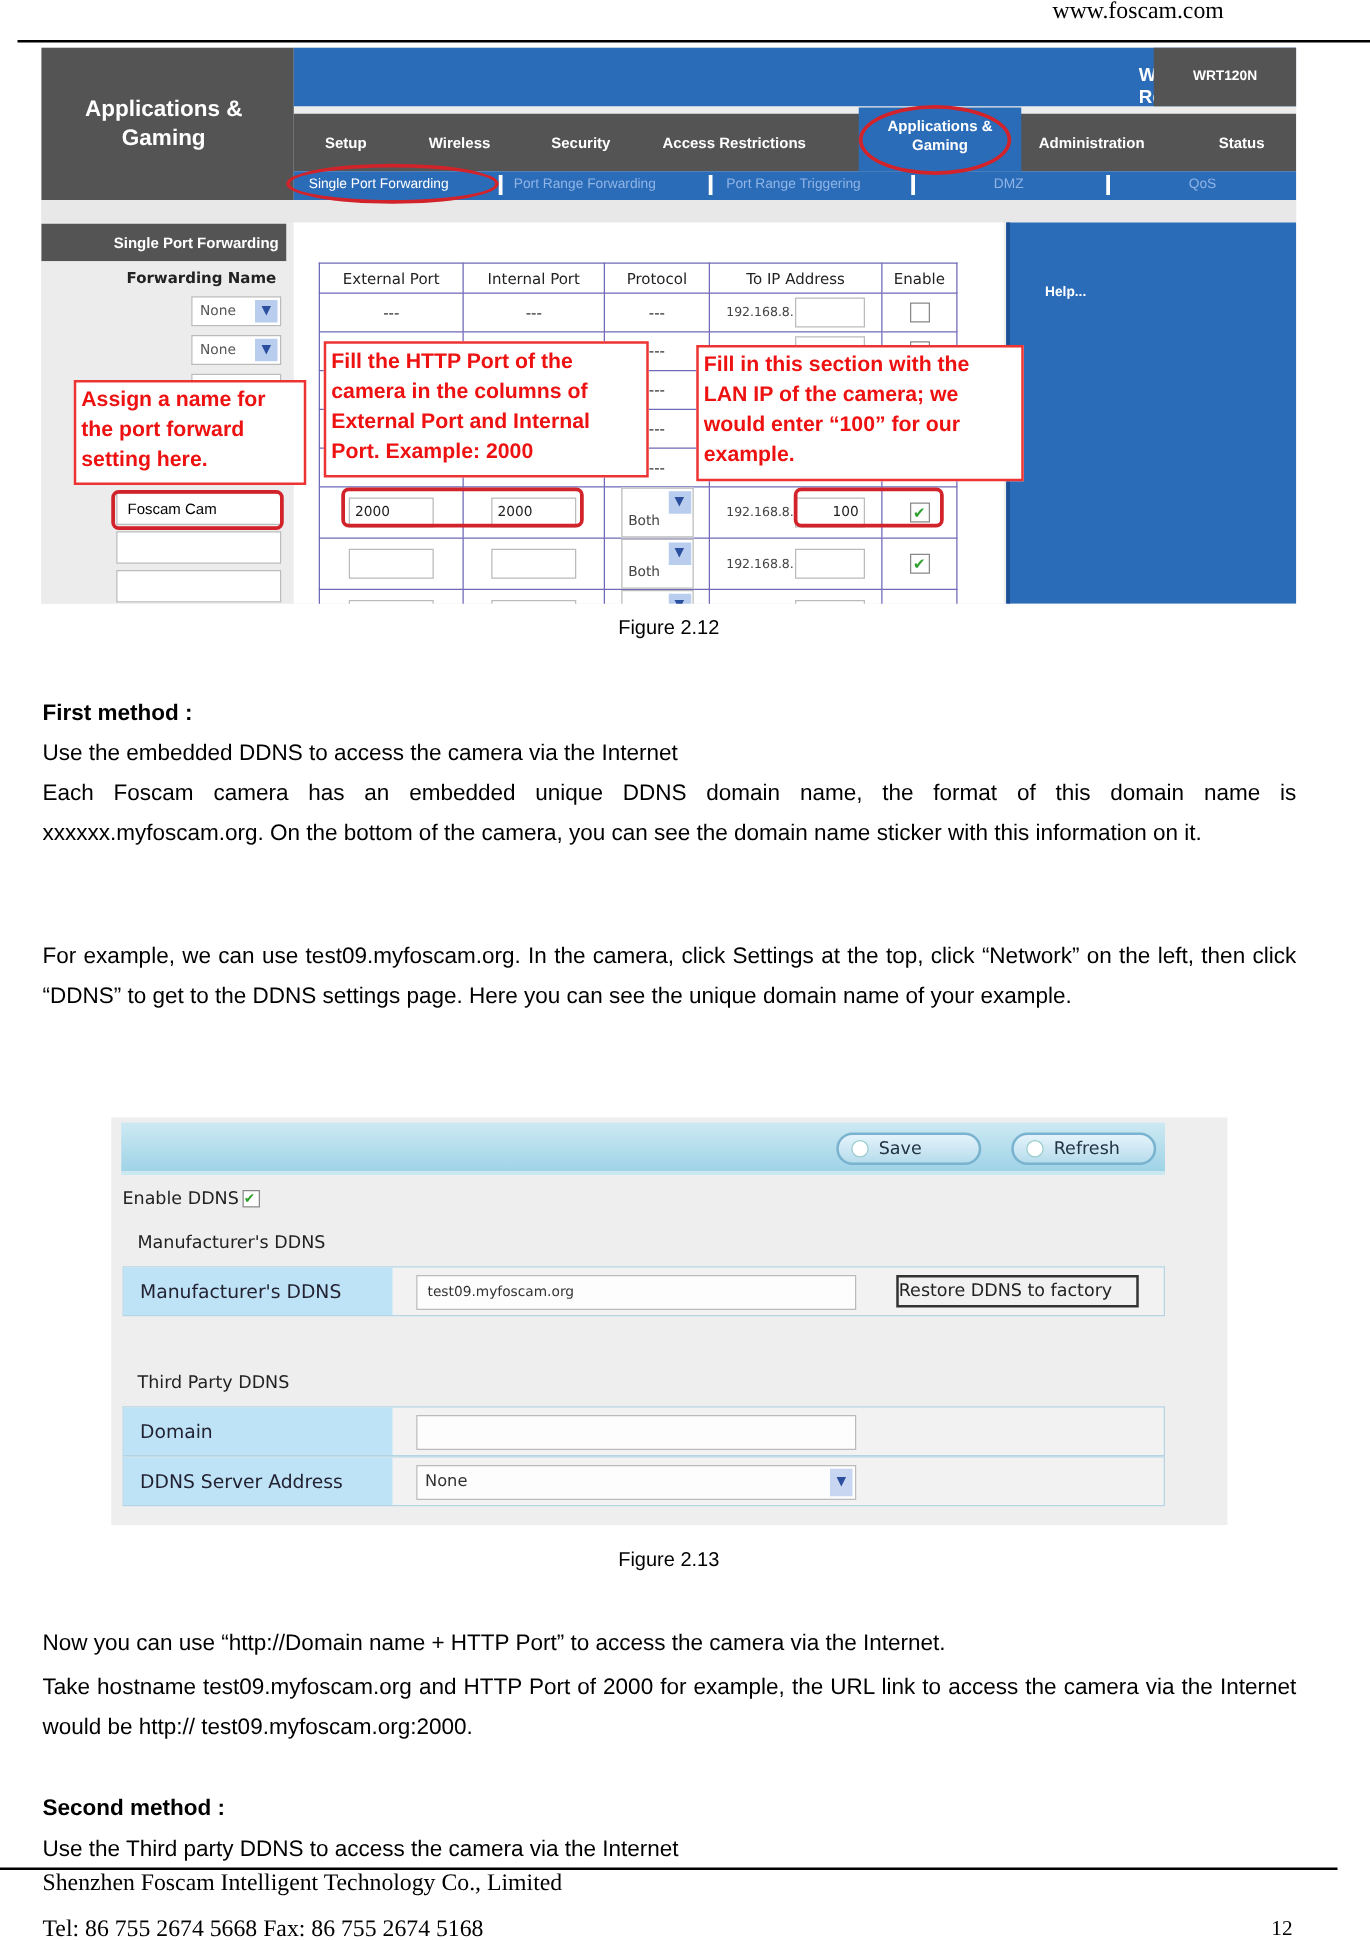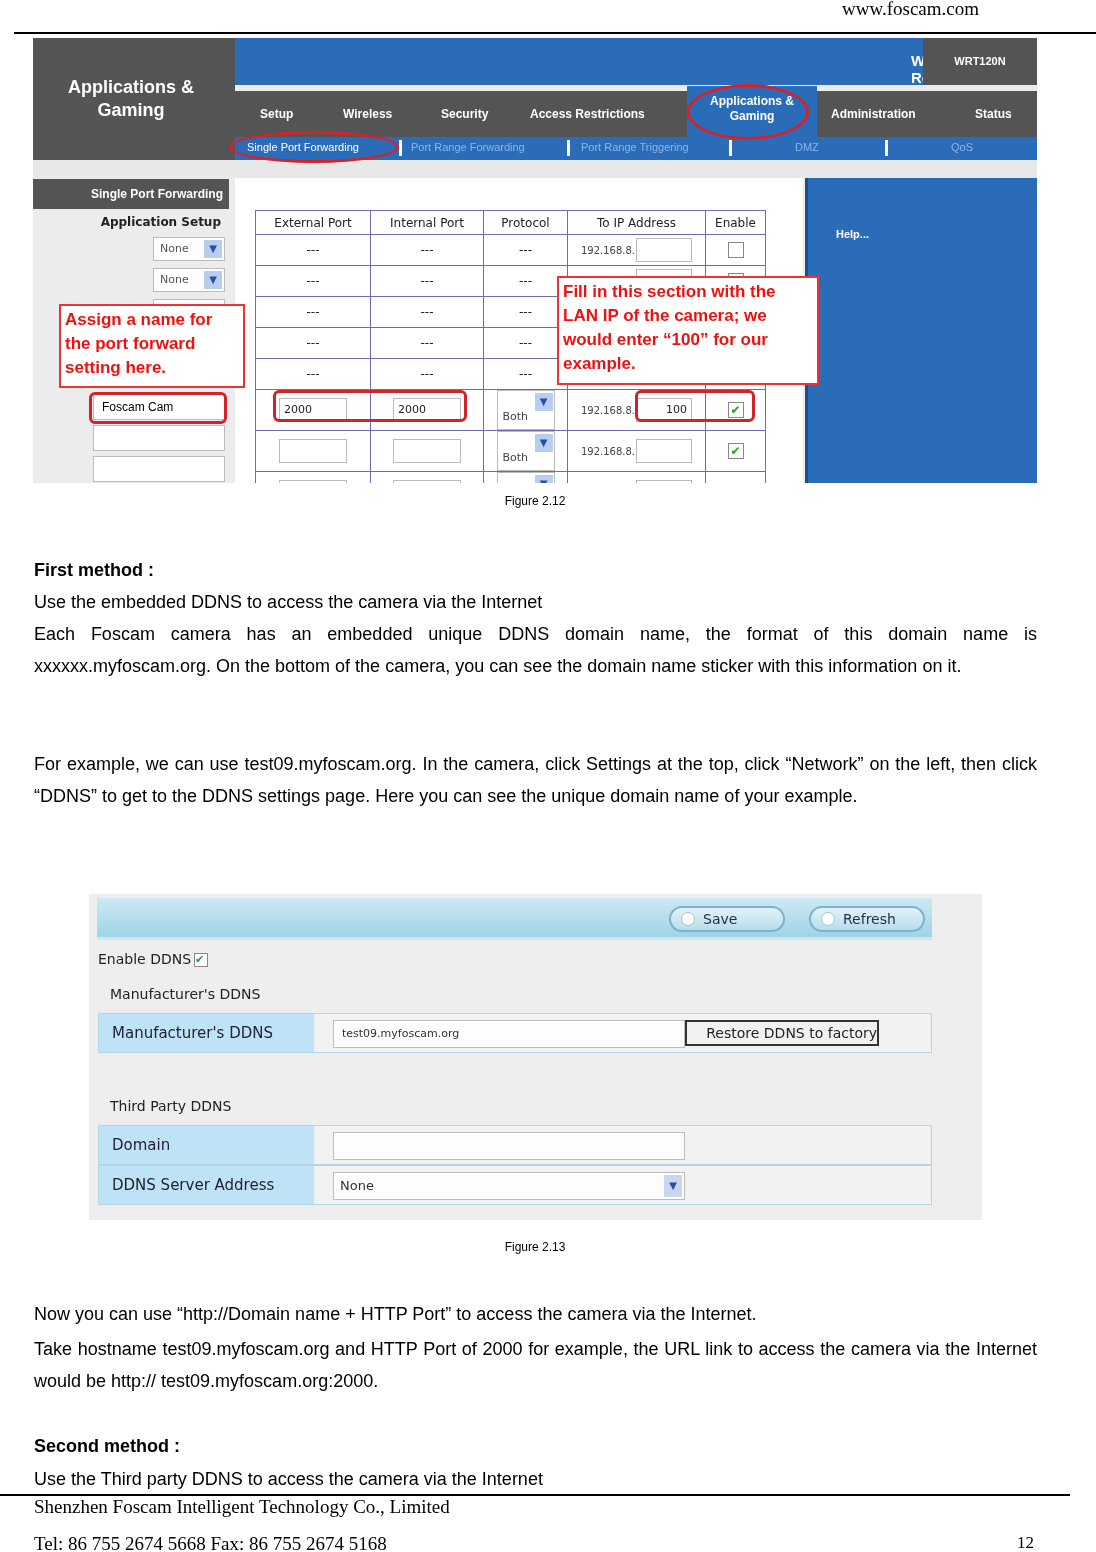--- a/index.html
+++ b/index.html
@@ -36,37 +36,37 @@
 table.pf th{height:24px;font-size:12px}
 .cell-in{display:inline-block;width:68px;height:24px;border:1px solid #bbb;background:#fff;font-size:11px;text-align:left;padding:4px;vertical-align:middle}
 .ip-in{display:inline-block;width:56px;height:24px;border:1px solid #bbb;background:#fff;font-size:11px;text-align:right;padding:4px;vertical-align:middle}
 .ip-pre{font-size:10px;color:#444;margin-right:1px}
 .proto{display:inline-block;width:58px;height:24px;border:1px solid #bbb;background:#fff;font-size:11px;text-align:left;padding:19px 5px;position:relative;vertical-align:middle;color:#444}
 .proto .arr{position:absolute;right:1px;top:2px;width:18px;height:18px;background:#b9cdee;color:#2a4f9e;font-size:10px;text-align:center;line-height:18px}
 .cbx{display:inline-block;width:16px;height:16px;border:1px solid #888;background:#fff;vertical-align:middle;font-size:12px;line-height:14px;color:#2ca02c}
 .callout{position:absolute;background:#fff;border:2px solid #e33;color:#e11;font-weight:bold;font-family:"Liberation Sans",sans-serif;font-size:17px;line-height:24px;padding:2px 4px}
 .ring{position:absolute;border:3px solid #d2232a;border-radius:50%}
 .rbox{position:absolute;border:3px solid #d2232a;border-radius:6px}
-.caption{position:absolute;left:0;width:1070px;text-align:center;font-size:12px}
+.caption{position:absolute;left:0;width:1070px;text-align:center;font-size:16px}
 .p{position:absolute;left:34px;width:1003px;font-size:18px;line-height:32px}
 .p.just{text-align:justify;text-align-last:left}
 .h{position:absolute;left:34px;font-size:18px;font-weight:bold}
 
 .fig2{position:absolute;left:89px;top:894px;width:893px;height:326px;background:#eeeeee;font-family:"DejaVu Sans",sans-serif}
 .fig2 .topbar{position:absolute;left:8px;top:4px;width:835px;height:42px;background:linear-gradient(#cde9f3,#9fd3e7);border-bottom:3px solid #c9e8f2}
 .pill{position:absolute;top:8px;width:116px;height:26px;border:2px solid #7ab3cf;border-radius:14px;background:linear-gradient(#e4f3fa,#b7dcec);font-size:14px;color:#234;line-height:22px;padding-left:32px}
 .pill .dot{position:absolute;left:10px;top:4px;width:14px;height:14px;border-radius:50%;background:#fff;border:1px solid #9cc}
 .f2-enable{position:absolute;left:9px;top:57px;font-size:14px;color:#222}
 .f2-enable .cbx{width:14px;height:14px;font-size:11px;line-height:12px;margin-left:3px}
 .f2-sec{position:absolute;left:21px;font-size:14px;color:#222}
 .f2-row{position:absolute;left:9px;width:834px;height:40px;border:1px solid #b5d5e5;background:#f2f2f2}
 .f2-row .lab{position:absolute;left:0;top:0;width:215px;height:100%;background:#bfe3f6;font-size:15px;color:#223;padding:10px 13px}
 .f2-row .inp{position:absolute;left:234px;top:6px;width:352px;height:28px;background:#fdfdfd;border:1px solid #bbb;font-size:11px;color:#333;padding:6px 8px}
 .f2-row .sel .arr{position:absolute;right:2px;top:2px;width:18px;height:22px;background:#c8d6f2;color:#2a4f9e;font-size:10px;text-align:center;line-height:22px}
-.restore{position:absolute;left:586px;top:6px;width:194px;height:26px;border:2px solid #333;background:#f1f1f1;font-size:14px;color:#222;text-align:right;line-height:22px}
+.restore{position:absolute;left:618px;top:6px;width:194px;height:26px;border:2px solid #333;background:#f1f1f1;font-size:14px;color:#222;text-align:left;line-height:22px}
 .ft-rule{position:absolute;left:0;top:1494px;width:1070px;height:2px;background:#000}
 .ft1{position:absolute;left:34px;top:1496px;font-family:"Liberation Serif",serif;font-size:19px}
 .ft2{position:absolute;left:34px;top:1533px;font-family:"Liberation Serif",serif;font-size:19px}
 .ft-pg{position:absolute;left:1017px;top:1533px;font-family:"Liberation Serif",serif;font-size:17px}
 </style>
 </head>
 <body>
 
 <div class="hdr-url">www.foscam.com</div>
 <div class="hdr-rule"></div>
@@ -95,21 +95,21 @@
     <span class="r-sep" style="left:332px"></span>
     <span class="r-subitem" style="left:346px">Port Range Triggering</span>
     <span class="r-sep" style="left:494px"></span>
     <span class="r-subitem" style="left:560px">DMZ</span>
     <span class="r-sep" style="left:650px"></span>
     <span class="r-subitem" style="left:716px">QoS</span>
   </div>
   <div class="r-graystrip"></div>
   <div class="r-sidehead">Single Port Forwarding</div>
   <div class="r-sidecol">
-    <span class="appname-lbl">Application Setup</span>
+    <span class="appname-lbl">Forwarding Name</span>
     <div class="sel-none" style="top:28px"><span>None</span><span class="arr">▼</span></div>
     <div class="sel-none" style="top:59px"><span>None</span><span class="arr">▼</span></div>
     <div class="sel-none" style="top:90px"></div>
     <div class="txt-in" style="top:185px">Foscam Cam</div>
     <div class="txt-in" style="top:216px"></div>
     <div class="txt-in" style="top:247px"></div>
   </div>
   <div class="r-main">
     <table class="pf">
       <tbody>
@@ -177,20 +177,21 @@
         <td><span class="cbx"></span></td>
       </tr>
     </tbody>
       </table>
   </div>
   <div class="r-help">
       <span>Help...</span>
     </div>
 
   <div class="callout" style="left:26px;top:266px;width:186px;height:84px">Assign a name for the port forward setting here.</div>
+  <div class="callout" style="left:226px;top:235px;width:260px;height:109px">Fill the HTTP Port of the camera in the columns of External Port and Internal Port. Example: 2000</div>
   <div class="callout" style="left:524px;top:238px;width:262px;height:109px">Fill in this section with the LAN IP of the camera; we would enter “100” for our example.</div>
   <div class="ring" style="left:196px;top:93px;width:170px;height:32px"></div>
   <div class="ring" style="left:654px;top:46px;width:122px;height:56px"></div>
   <div class="rbox" style="left:56px;top:354px;width:138px;height:32px"></div>
   <div class="rbox" style="left:240px;top:352px;width:194px;height:32px"></div>
   <div class="rbox" style="left:602px;top:352px;width:120px;height:32px"></div>
 </div>
 
 <div class="caption" style="top:494px">Figure 2.12</div>
 

